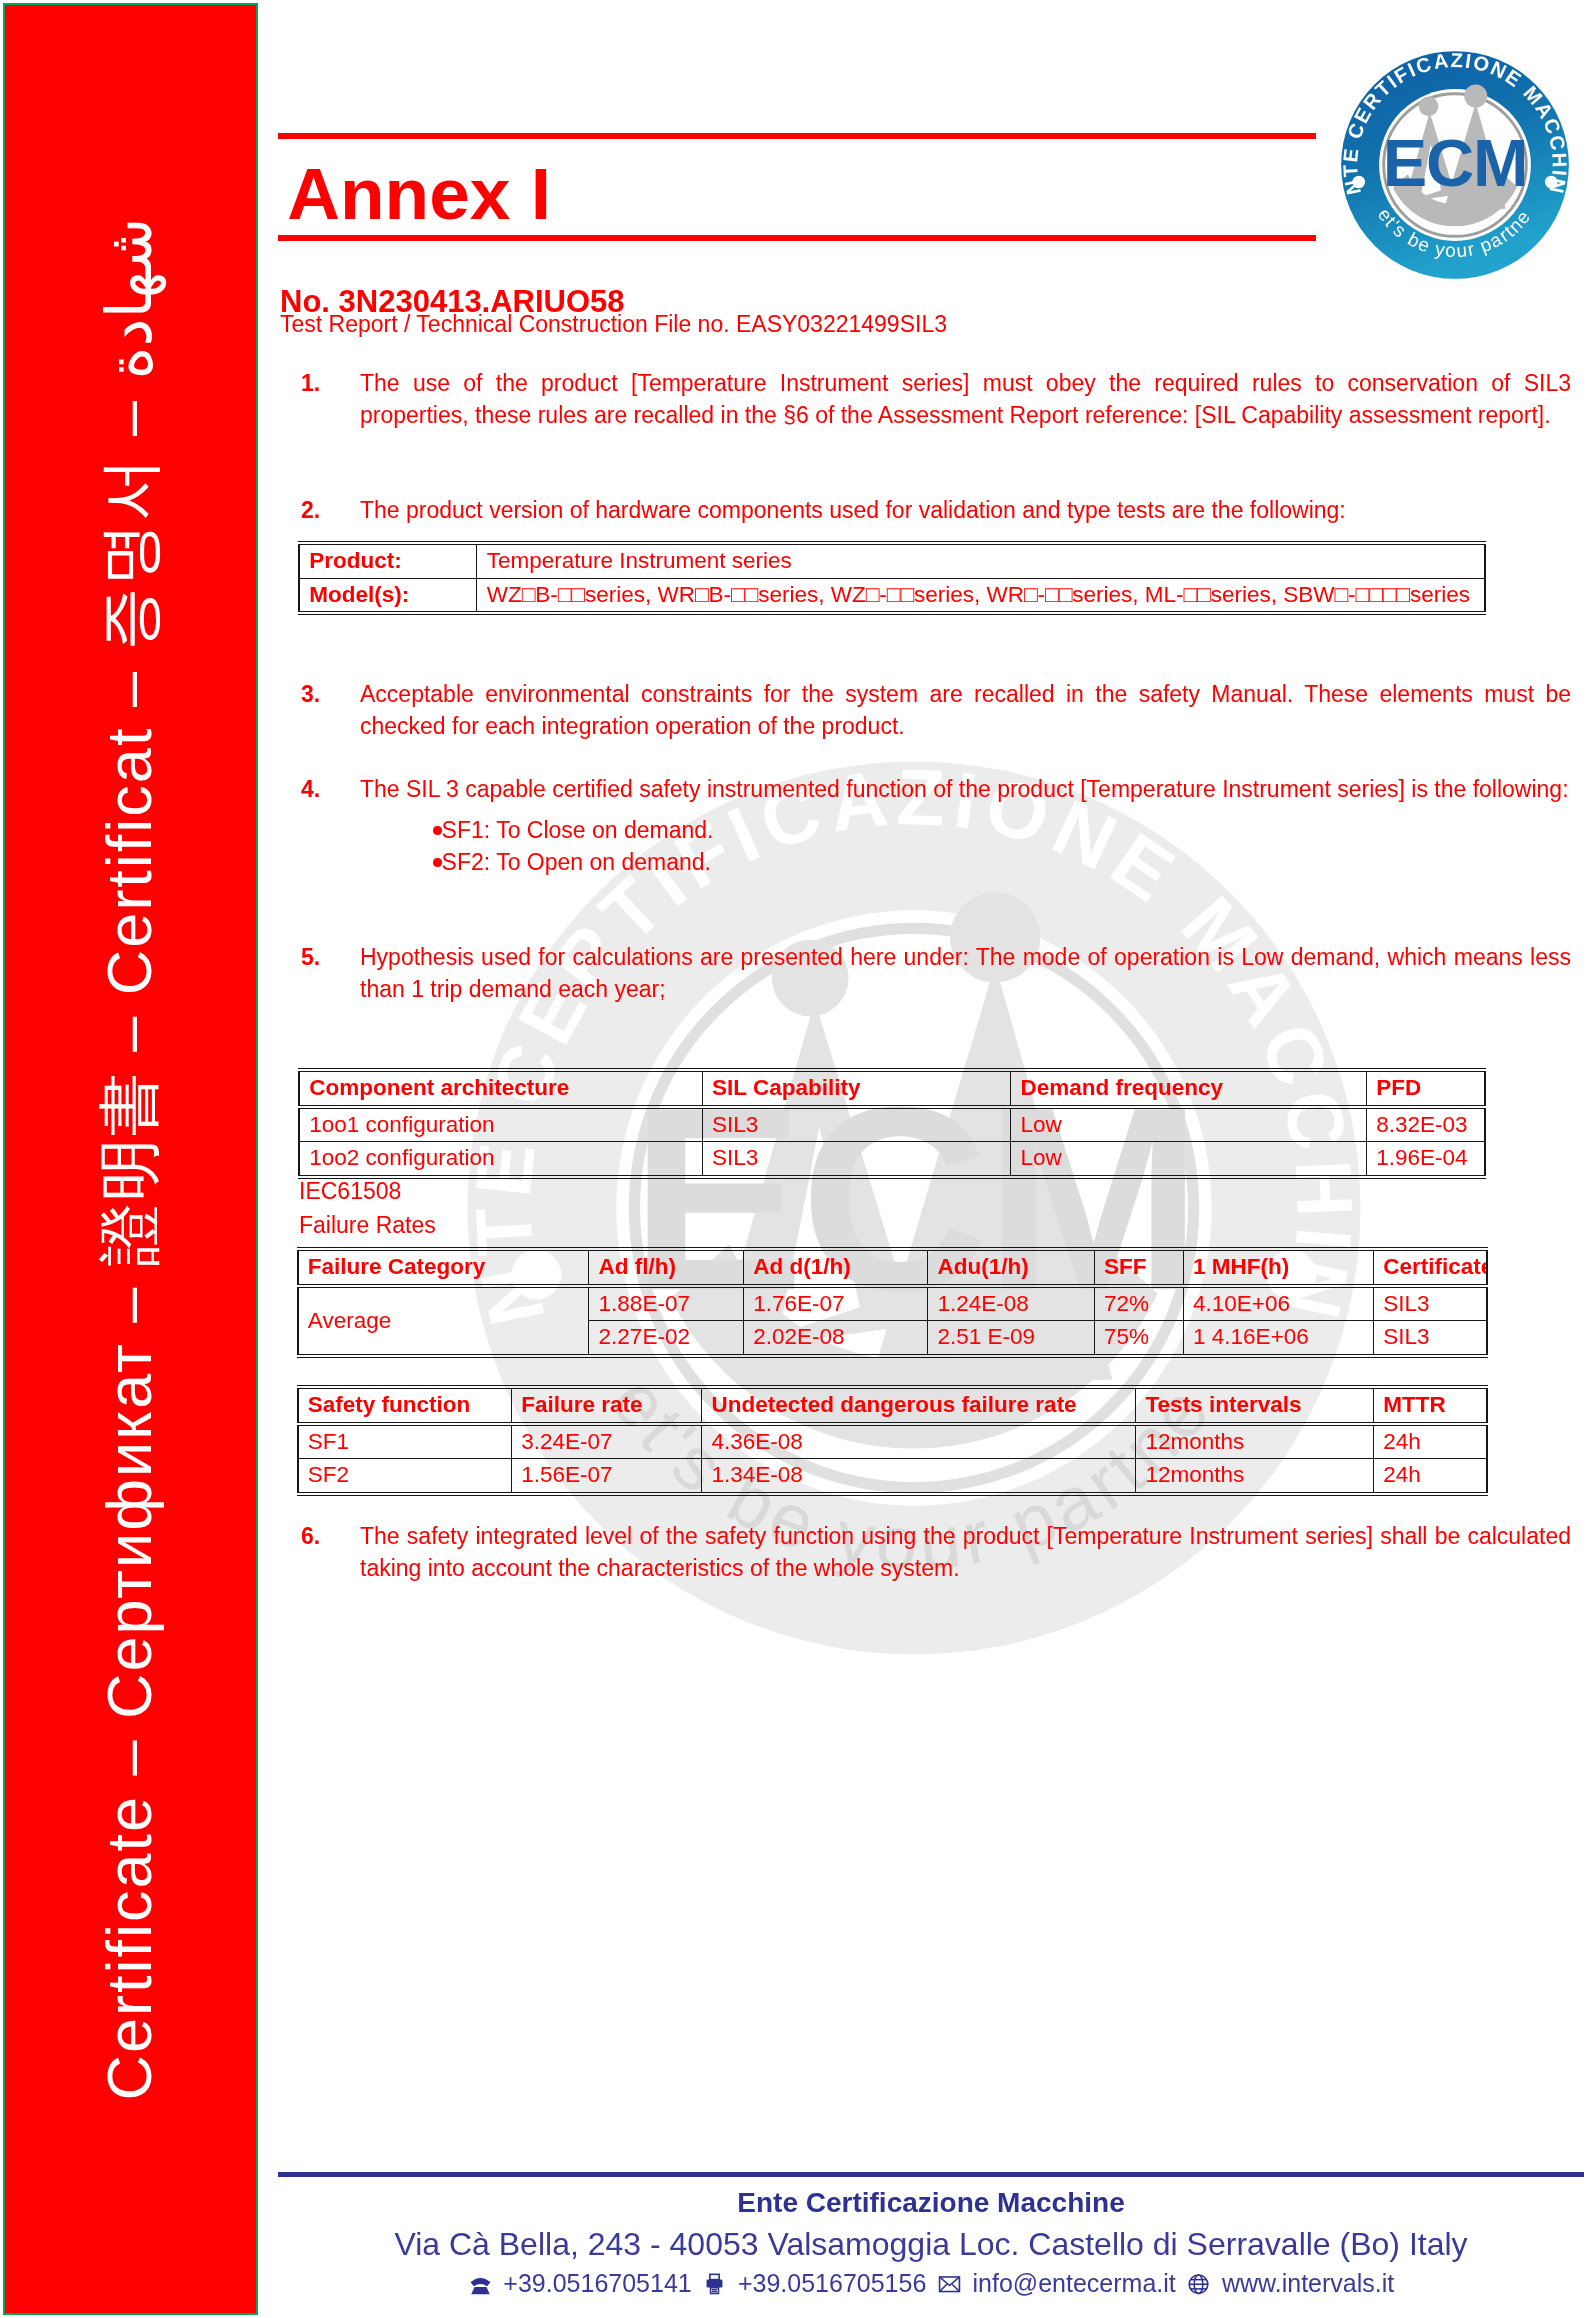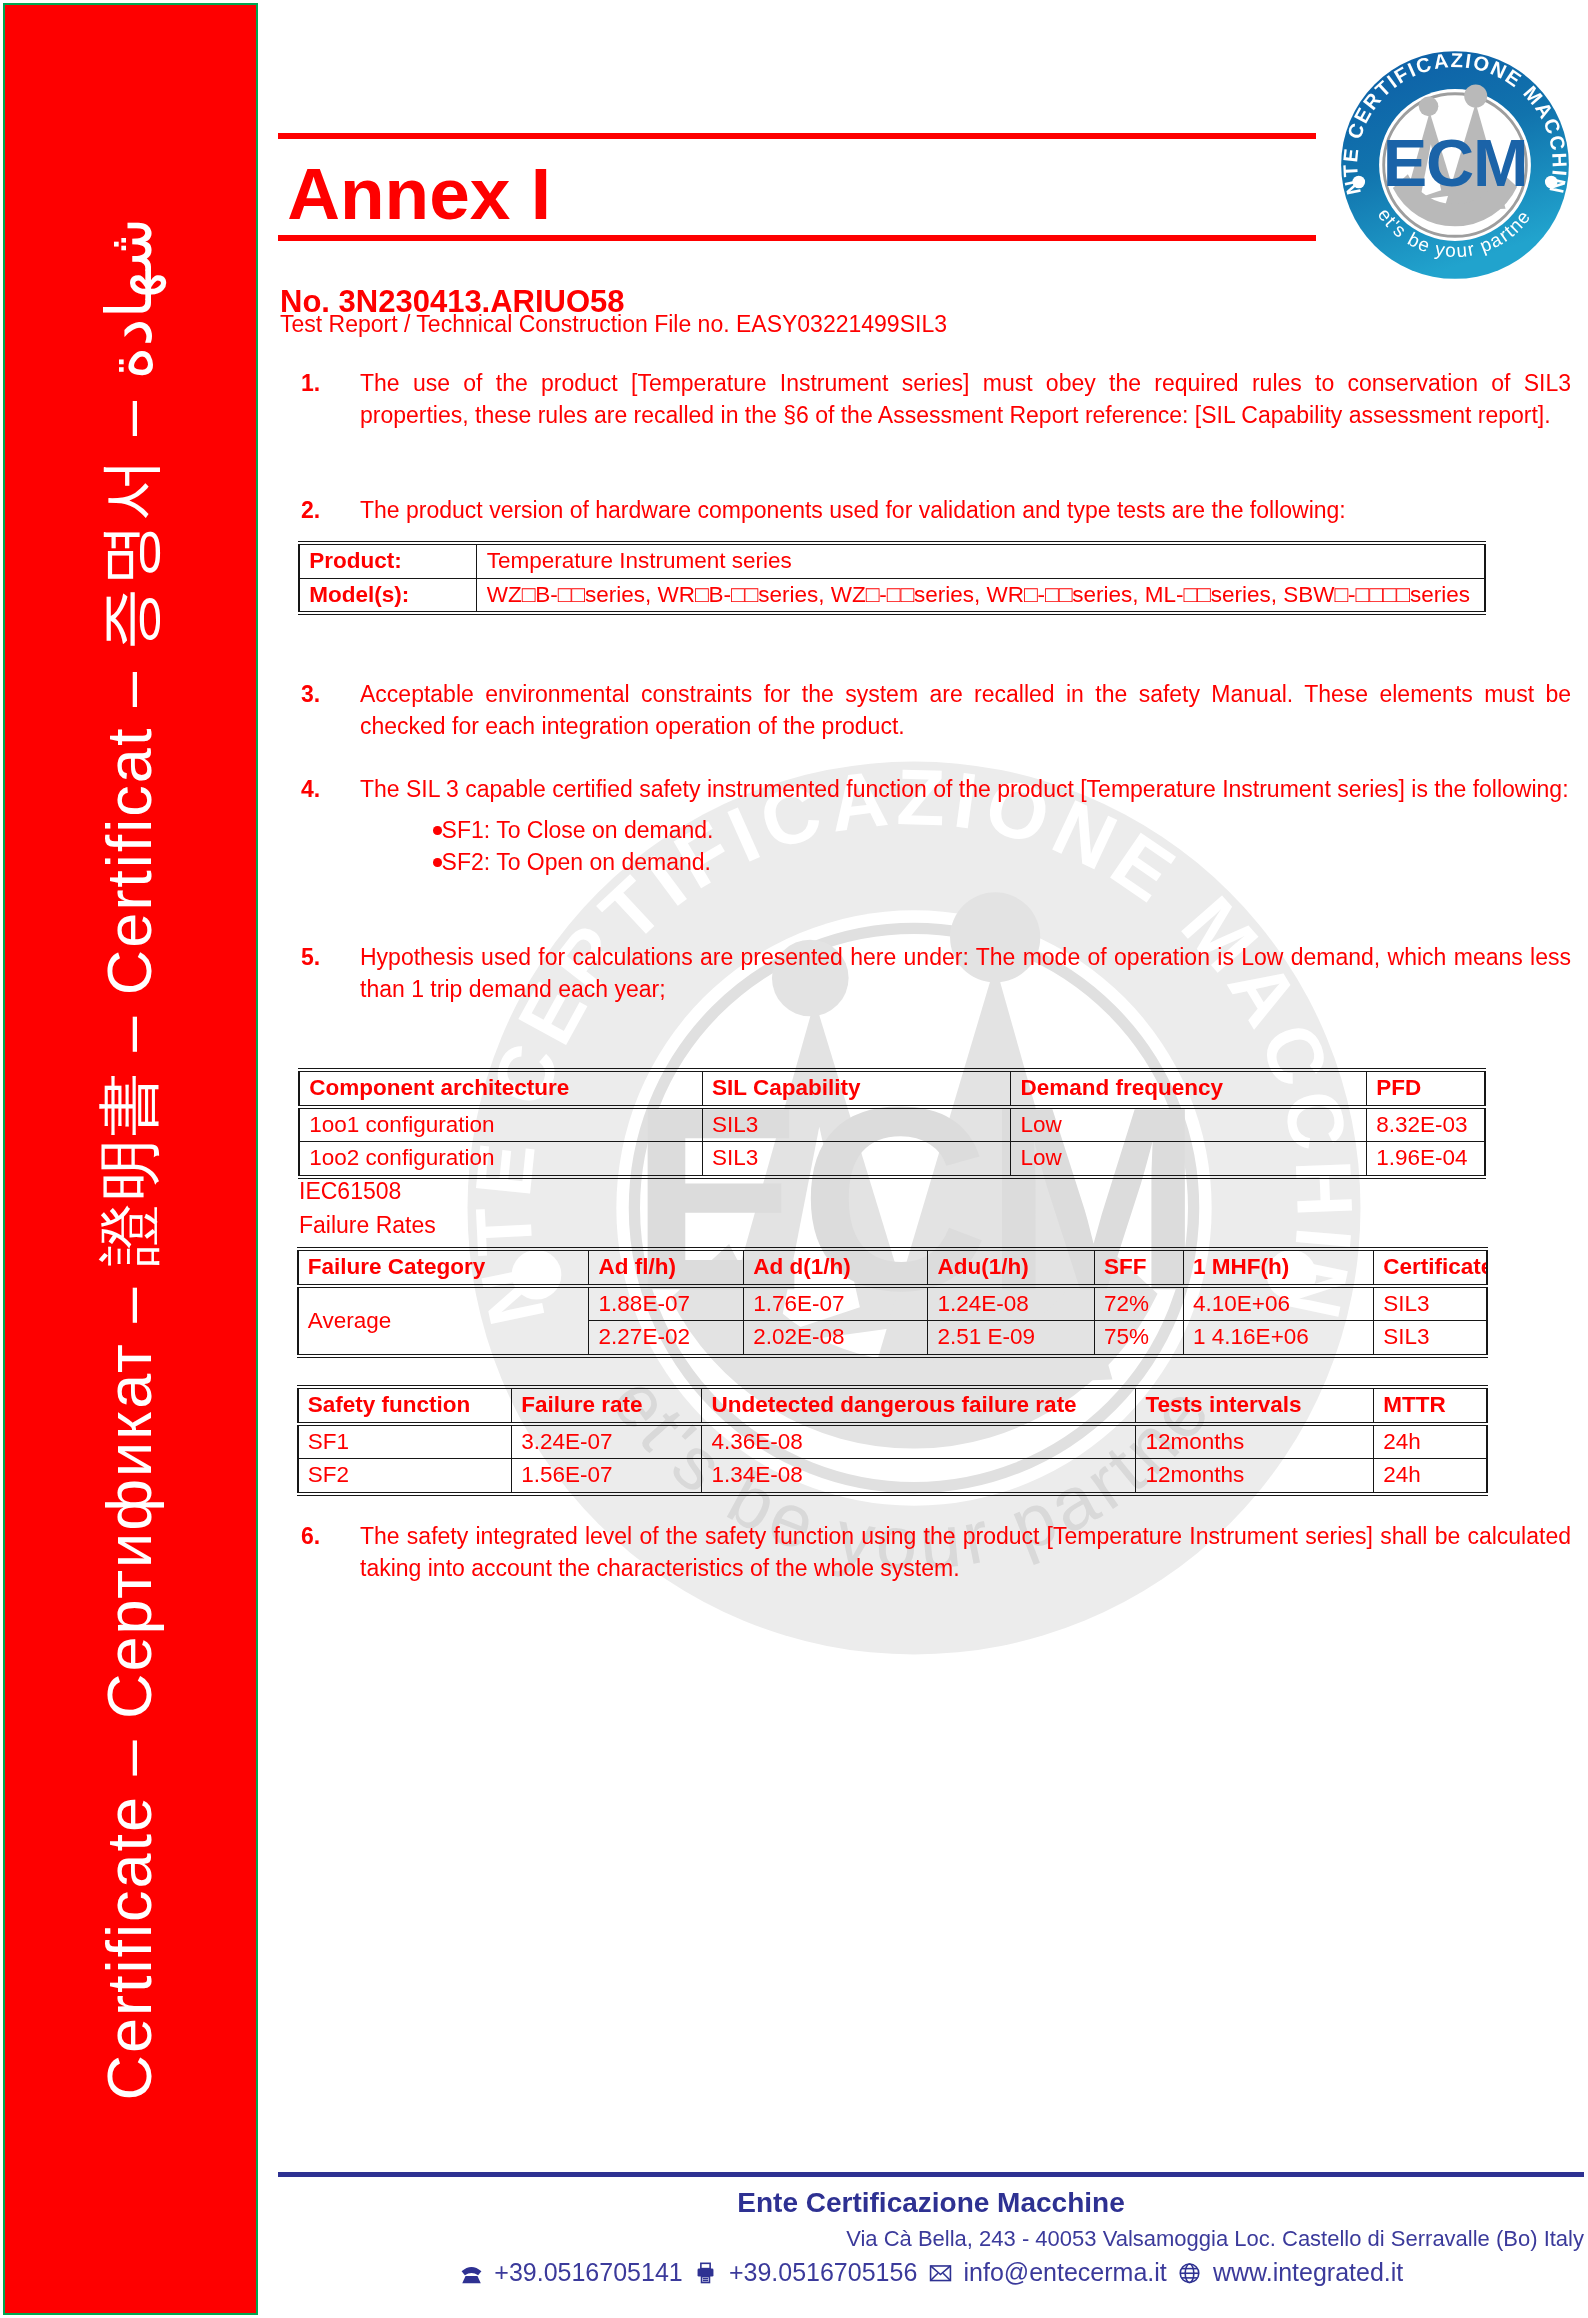--- a/index.html
+++ b/index.html
@@ -139,21 +139,21 @@
     position:absolute; left:278px; top:2172px; width:1306px;
     text-align:center; z-index:2;
   }
   .footer-rule { height:4.6px; background:#2e3192; }
   .footer-company {
     margin-top:10.6px;
     color:#2e3192; font-weight:bold; font-size:28px;
   }
   .footer-address {
     margin-top:6.6px;
-    color:#3b3a9b; font-size:22px;text-align:right;
+    color:#3b3a9b; font-size:32px;
   }
   .footer-contacts {
     margin-top:6.6px;
     display:flex; justify-content:center; align-items:center; gap:10.6px;
     color:#3b3a9b; font-size:25px;
   }
   .fico { width:25px; height:22.5px; flex:0 0 auto; }
   .fico * { stroke:#2e3192; fill:none; stroke-width:2.4; }
   .fico .fill { fill:#2e3192; stroke:none; }
 </style>
@@ -412,16 +412,16 @@
       <line x1="32" y1="28" x2="21" y2="17"></line>
     </svg>
     <span>info@entecerma.it</span>
     <svg class="fico" viewBox="0 0 34 34">
       <circle cx="17" cy="17" r="14"></circle>
       <ellipse cx="17" cy="17" rx="6.5" ry="14"></ellipse>
       <line x1="3" y1="17" x2="31" y2="17"></line>
       <line x1="5" y1="10" x2="29" y2="10"></line>
       <line x1="5" y1="24" x2="29" y2="24"></line>
     </svg>
-    <span>www.integrated.it</span>
+    <span>www.intervals.it</span>
   </div>
 </div>
 
 
 </body></html>

